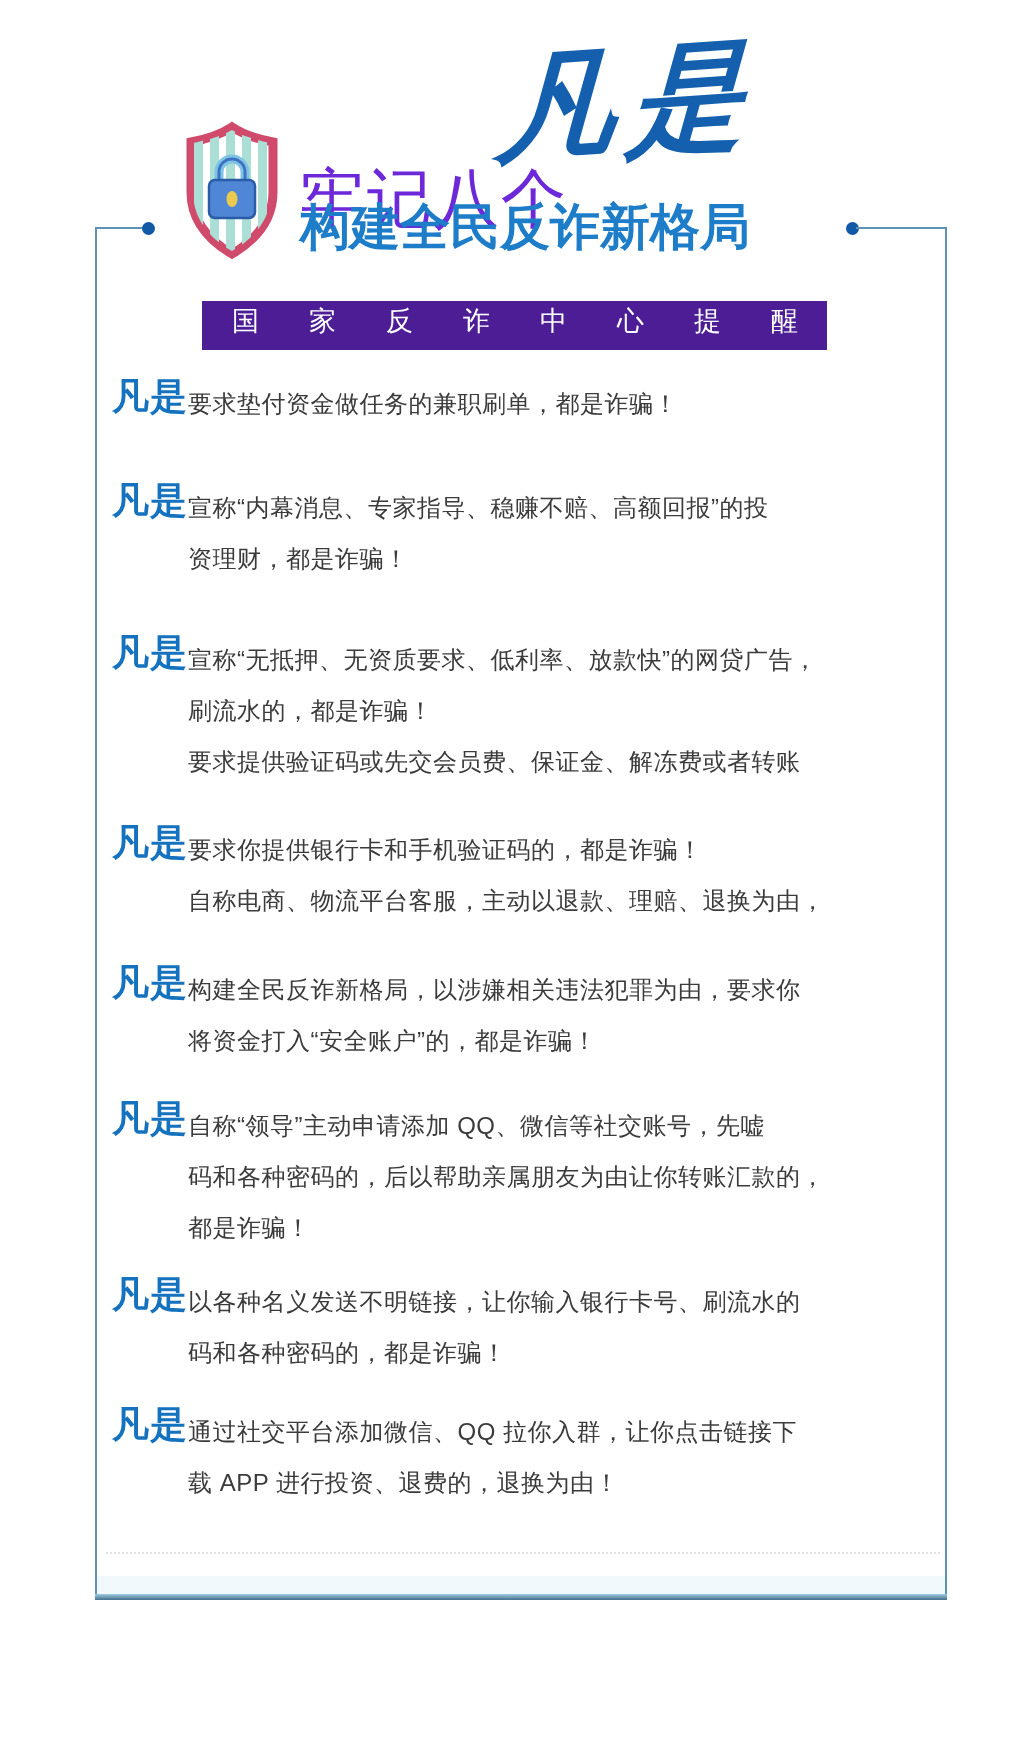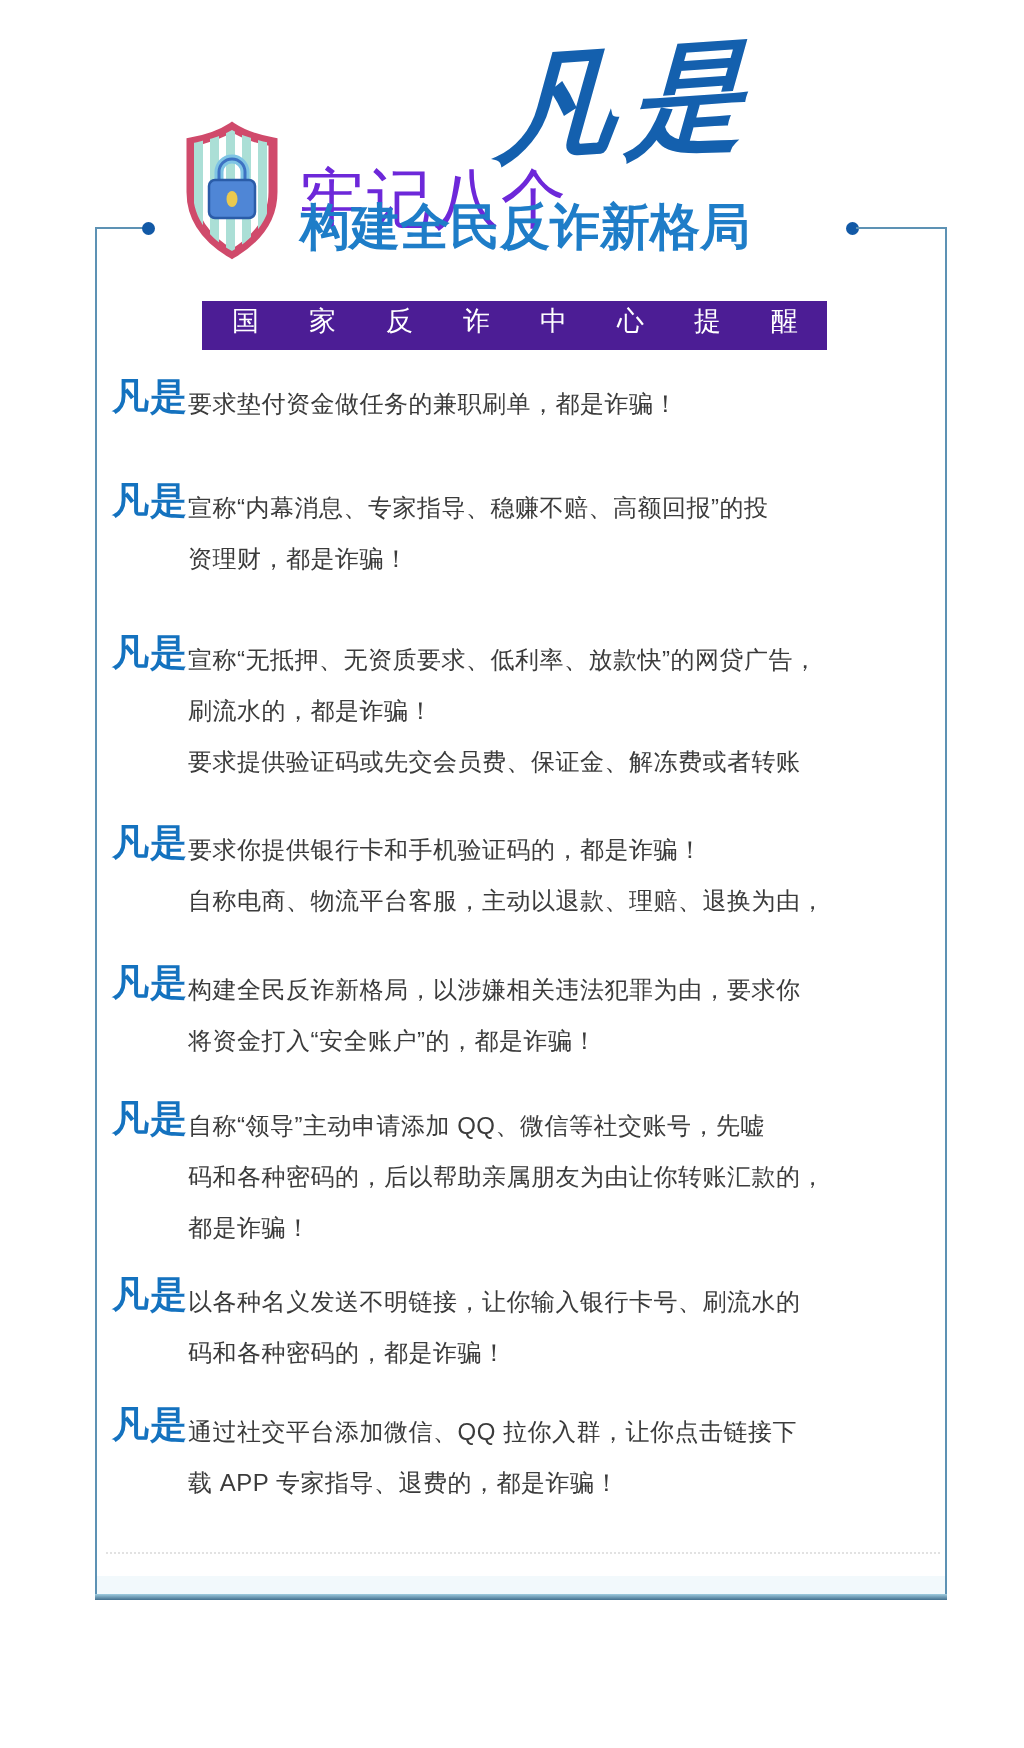--- a/index.html
+++ b/index.html
@@ -145,17 +145,17 @@
     <div class="item-lines">
       <div class="item-line">以各种名义发送不明链接，让你输入银行卡号、刷流水的</div>
       <div class="item-line">码和各种密码的，都是诈骗！</div>
     </div>
   </div>
 
   <div class="item" style="top:1406px">
     <div class="item-label">凡是</div>
     <div class="item-lines">
       <div class="item-line">通过社交平台添加微信、QQ 拉你入群，让你点击链接下</div>
-      <div class="item-line">载 APP 专家指导、退费的，都是诈骗！</div>
+      <div class="item-line">载 APP 进行投资、退费的，退换为由！</div>
     </div>
   </div>
 
 </div>
 
 </body></html>

